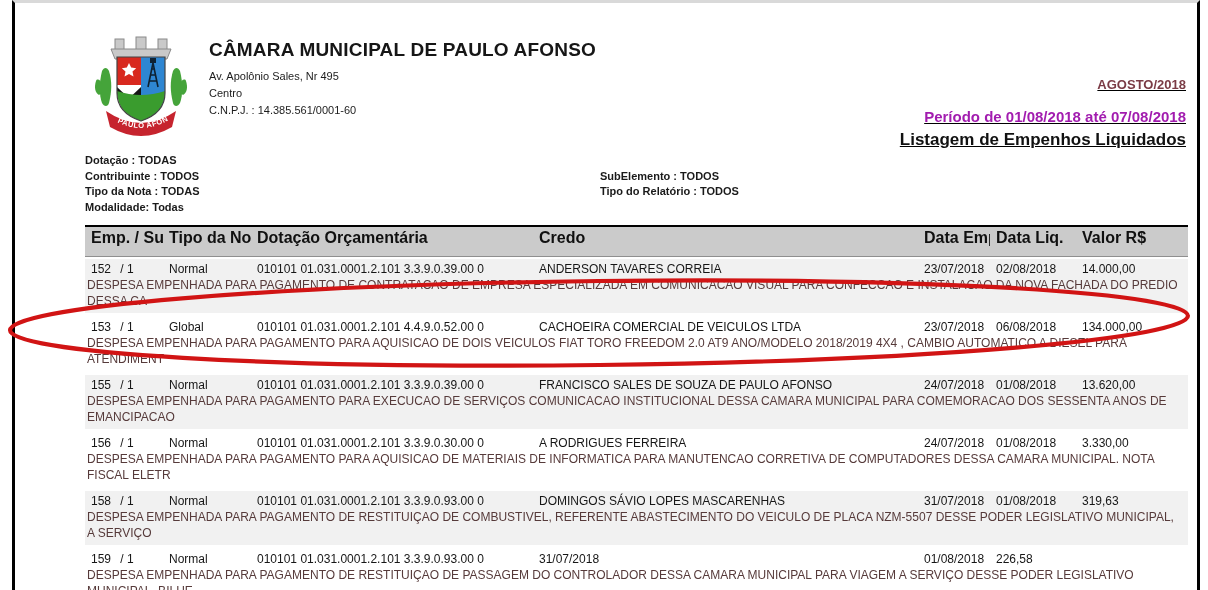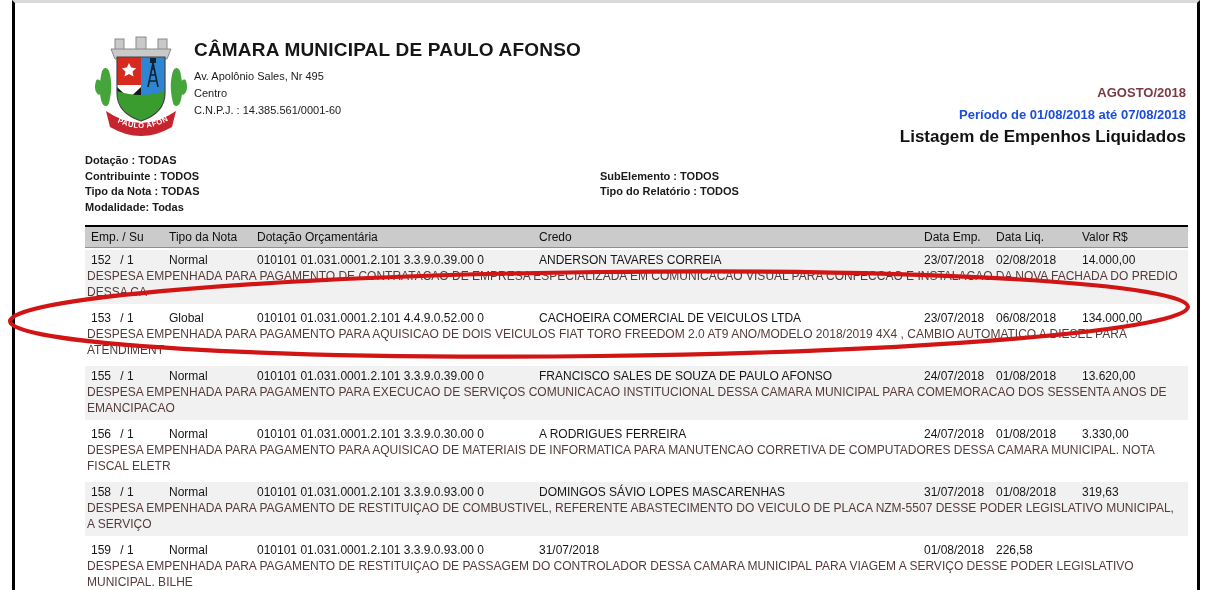--- a/index.html
+++ b/index.html
@@ -5,38 +5,38 @@
   * { box-sizing: border-box; margin: 0; padding: 0; }
   html,body { width:1208px; height:590px; overflow:hidden; background:#fff;
               font-family:"Liberation Sans", sans-serif; }
   .page { position:relative; margin:0 8px 0 12px; height:590px; background:#fff;
           border-left:3px solid #000; border-right:3px solid #000; border-top:3px solid #d9d9d9; }
   .content { position:relative; padding:0 9px 0 70px; }
 
   
   .hdr { position:relative; margin-top:30px; height:112px; }
   .logo { position:absolute; left:8px; top:2px; }
-  .org { position:absolute; left:109px; top:6px; }
+  .org { position:absolute; left:124px; top:6px; }
   .org-name { font-size:19px; font-weight:bold; color:#161616; letter-spacing:0.2px; }
   .org-line { font-size:11px; color:#1c1c1c; margin-top:5px; }
-  .rpt { position:absolute; right:2px; top:52px; text-align:right; }
+  .rpt { position:absolute; right:2px; top:44px; text-align:right;text-decoration:underline; }
   .rpt-month { font-size:13px; font-weight:bold; color:#7a3b45; }
-  .rpt-period { font-size:13px; font-weight:bold; color:#1d4ed8; margin-top:7px; }
+  .rpt-period { font-size:15px; font-weight:bold; color:#a21caf; margin-top:16px; }
   .rpt-title { font-size:17px; font-weight:bold; color:#111; margin-top:5px;margin-left:32px; }
 
   
   .filters { display:flex; margin-top:8px; font-size:11px; font-weight:bold; color:#1a1a1a; }
   .filters .fcol-left { width:515px; }
   .filters div[data-name^="filter"] { line-height:15.5px; }
 
   
   .tbl { margin-top:10px; }
   .grid { display:grid; grid-template-columns:78px 88px 282px 1fr 72px 86px 112px; }
   .thead { background:#cbcbcb; border-top:2px solid #000; border-bottom:1px solid #8f8f8f;
-           height:23px; line-height:21px; font-size:12px; font-weight:normal; color:#101010; }
+           height:32px; line-height:21px; font-size:16px; font-weight:bold; color:#101010; }
   .thead .c, .entry .c { padding-left:6px; overflow:hidden; white-space:nowrap; }
   .c.c6 { padding-right:4px; }
   .records { position:relative; margin-top:2px; }
   .record { margin-bottom:4px; padding:1px 0 3px 0; }
   .record:nth-child(odd) { background:#f1f1f1; }
   .entry { height:18px; line-height:18px; font-size:12px; color:#161616; }
   .desc { font-size:12px; line-height:15.5px; color:#563a3a; padding:0 6px 1px 2px; }
 
   
   .annotation { position:absolute; left:-82px; width:1192px; height:95px; pointer-events:none; }

